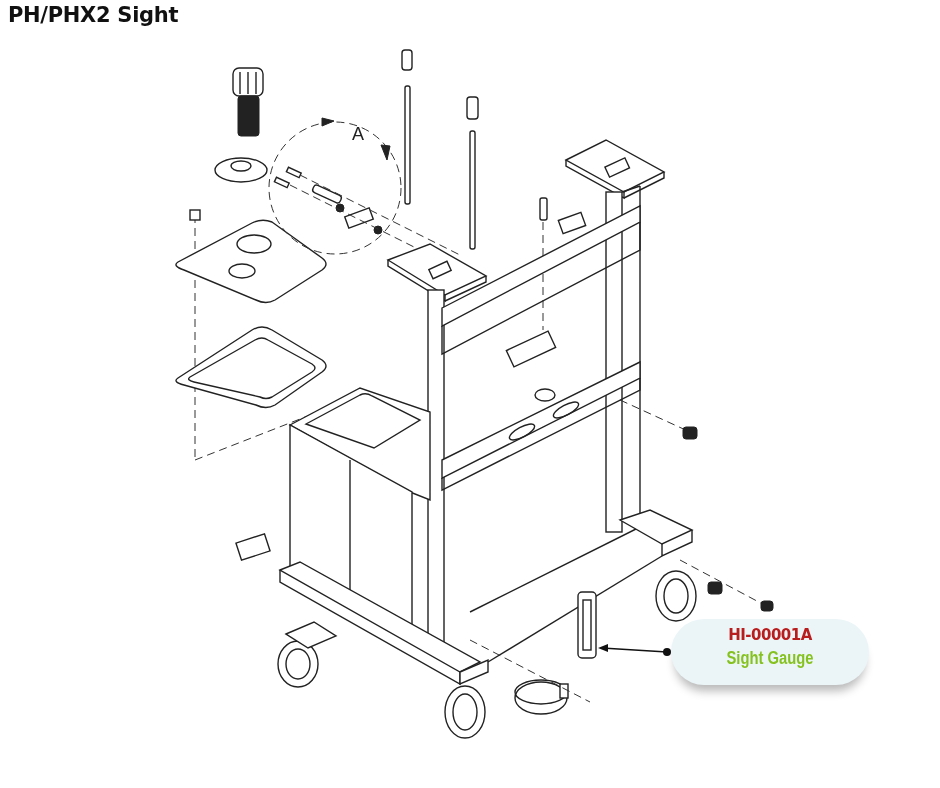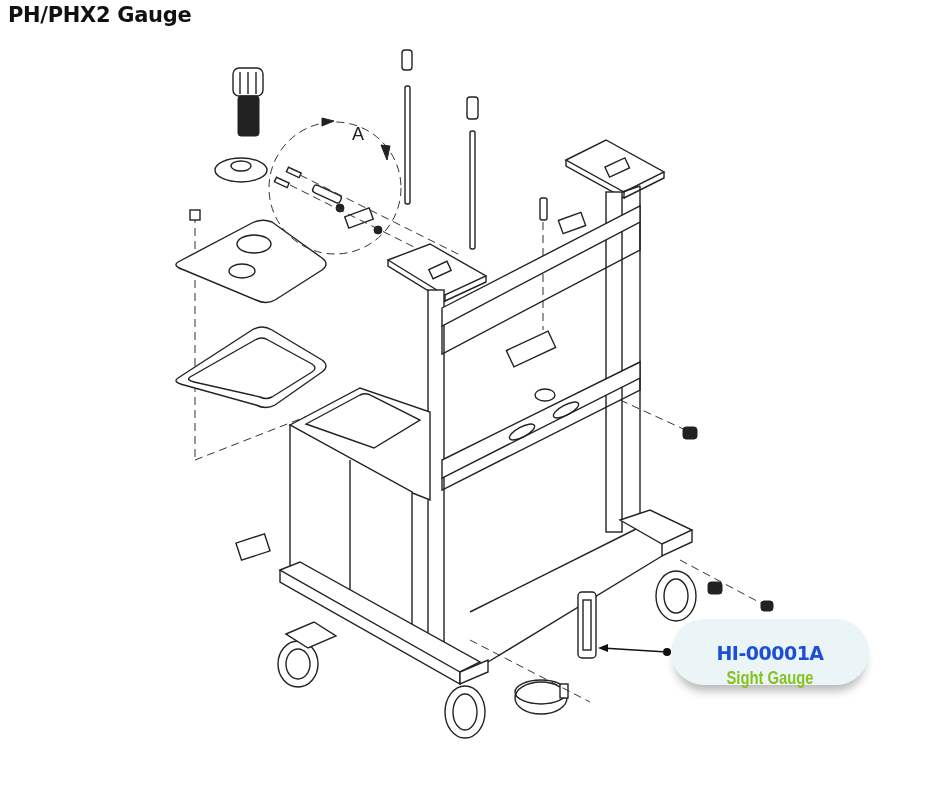--- a/index.html
+++ b/index.html
@@ -1,31 +1,31 @@
 <!DOCTYPE html>
 <html><head>
 <meta charset="utf-8">
 <style>
   html, body { margin: 0; padding: 0; background: #ffffff; }
   body { width: 940px; height: 788px; position: relative; overflow: hidden; font-family: "Liberation Sans", sans-serif; }
   .title { position: absolute; left: 8px; top: 3px; font-size: 21px; font-weight: bold; color: #111111; font-family: "DejaVu Sans", sans-serif; letter-spacing: -0.3px; }
   .diagram { position: absolute; left: 0; top: 0; width: 940px; height: 788px; }
   .callout { position: absolute; left: 671px; top: 619px; width: 198px; height: 66px; border-radius: 33px; background: #ebf5f7; box-shadow: 0 10px 10px -4px rgba(0,0,0,0.28); text-align: center; }
-  .callout .code { display: block; margin-top: 23px; font-size: 19px; font-weight: bold; color: #1d4ed8; font-family: "DejaVu Sans", sans-serif; letter-spacing: -0.5px; }
+  .callout .code { display: block; margin-top: 7px; font-size: 15px; font-weight: bold; color: #b91c1c; font-family: "DejaVu Sans", sans-serif; letter-spacing: -0.5px; }
   .callout .name { display: block; margin-top: 4px; font-size: 18px; font-weight: bold; color: #86c21f; font-family: "Liberation Sans", sans-serif; transform: scaleX(0.82); }
   svg .ln { fill: none; stroke: #222; stroke-width: 1.4; }
   svg .da { fill: none; stroke: #333; stroke-width: 1; stroke-dasharray: 8 5; }
   svg .wf { fill: #fff; stroke: #222; stroke-width: 1.4; }
   svg .dk { fill: #222; stroke: #222; stroke-width: 1; }
   svg .hole { fill: #fff; stroke: #222; stroke-width: 1.1; }
 </style>
 </head>
 <body>
 
-<div class="title">PH/PHX2 Gauge</div>
+<div class="title">PH/PHX2 Sight</div>
 
 <svg class="diagram" viewBox="0 0 940 788" xmlns="http://www.w3.org/2000/svg">
 
   <g>
     <rect class="wf" x="233" y="68" width="30" height="28" rx="6"></rect>
     <line class="ln" x1="240" y1="72" x2="240" y2="94"></line>
     <line class="ln" x1="248" y1="72" x2="248" y2="94"></line>
     <line class="ln" x1="256" y1="72" x2="256" y2="94"></line>
     <rect class="dk" x="238" y="96" width="21" height="40" rx="3"></rect>
   </g>

